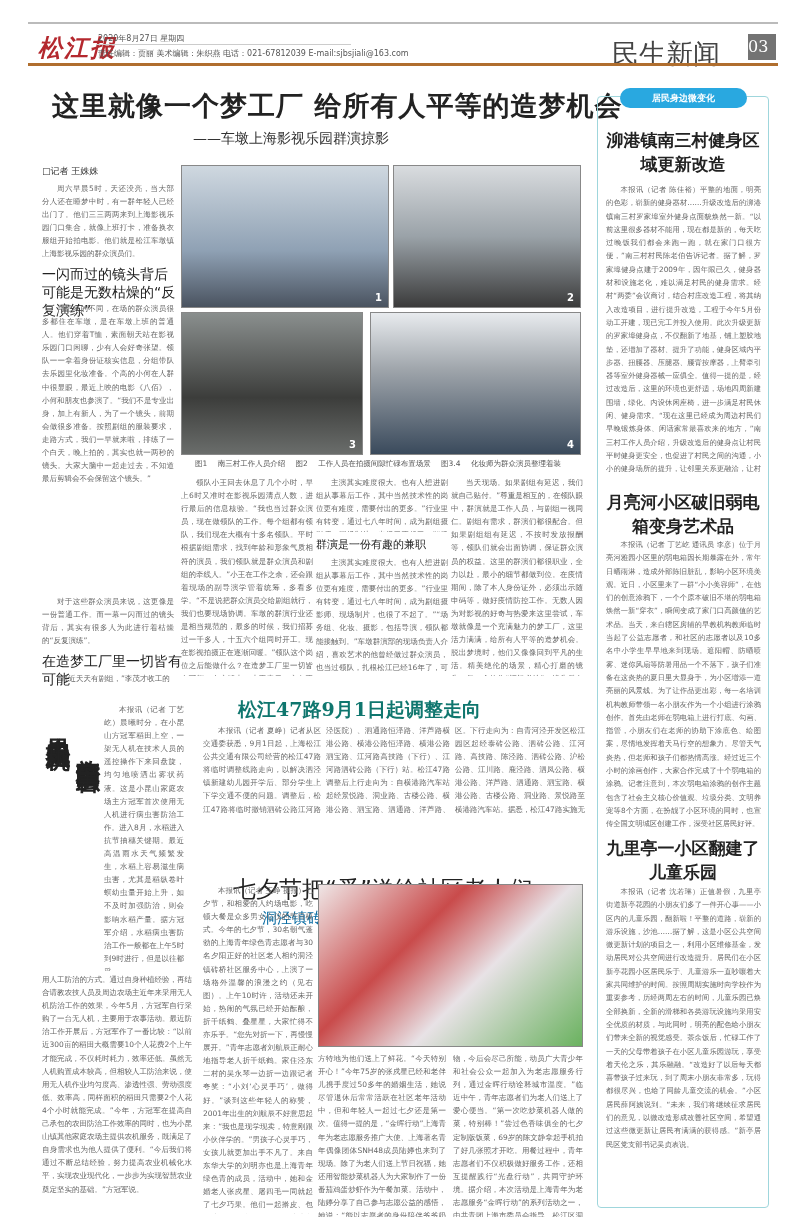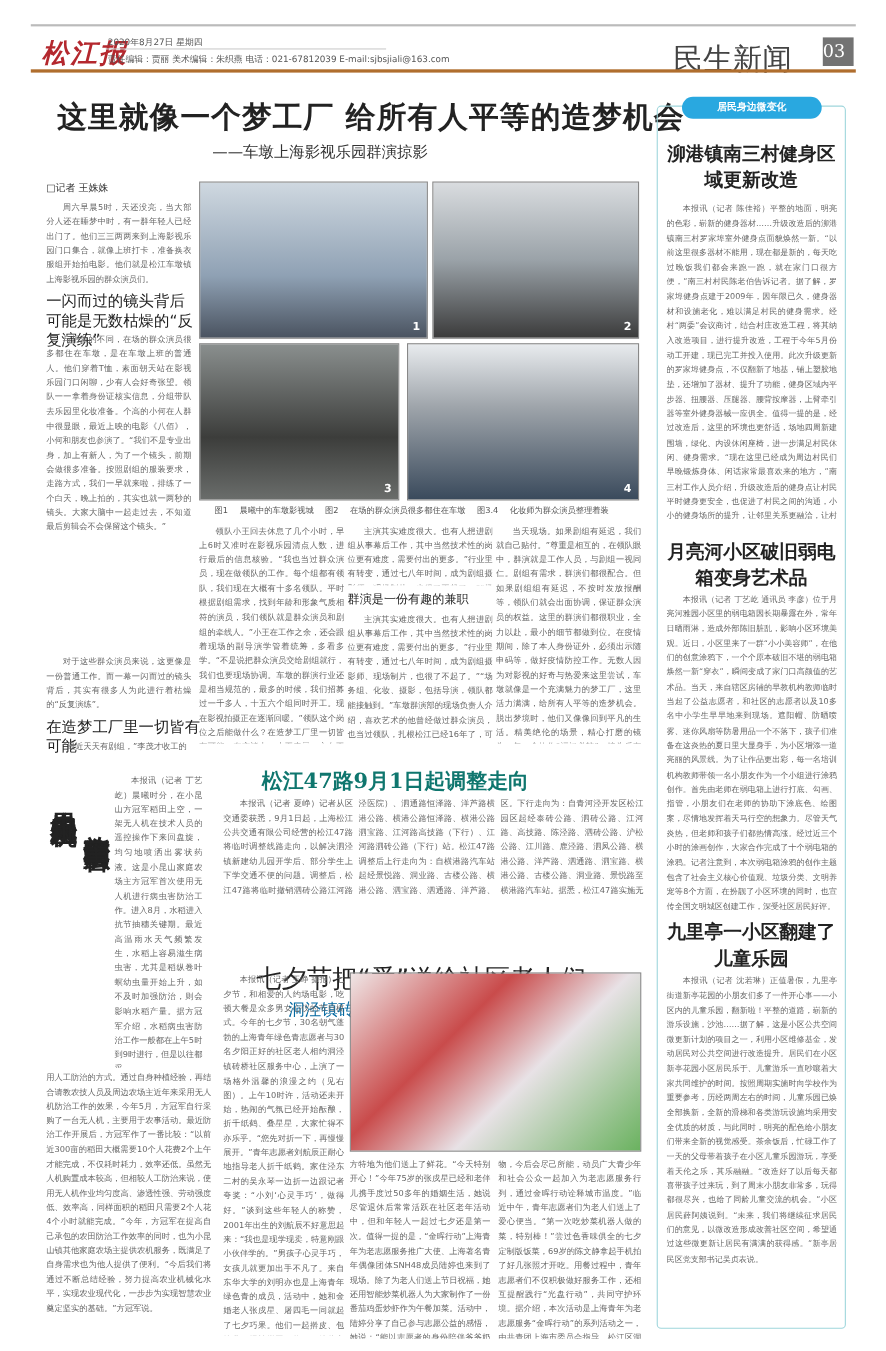--- a/index.html
+++ b/index.html
@@ -62,21 +62,21 @@
   </div>
 <div class="abs photo photo2" style="left:393px;top:165px;width:188px;height:143px">
     <span class="photo-num">2</span>
   </div>
 <div class="abs photo photo3" style="left:181px;top:312px;width:182px;height:143px">
     <span class="photo-num">3</span>
   </div>
 <div class="abs photo photo4" style="left:370px;top:312px;width:211px;height:143px">
     <span class="photo-num">4</span>
   </div>
-<div class="abs caption">图1 晨曦中的车墩影视城   图2 在场的群众演员很多都住在车墩   图3.4 化妆师为群众演员整理着装</div>
+<div class="abs caption">图1 南三村工作人员介绍   图2 工作人员在拍摄间隙忙碌布置场景   图3.4 化妆师为群众演员整理着装</div>
 
 <div class="abs body" style="left:181px;top:476px;width:132px;height:200px;overflow:hidden">领队小王回去休息了几个小时，早上6时又准时在影视乐园清点人数，进行最后的信息核验。“我也当过群众演员，现在做领队的工作。每个组都有领队，我们现在大概有十多名领队。平时根据剧组需求，找到年龄和形象气质相符的演员，我们领队就是群众演员和剧组的牵线人。”小王在工作之余，还会跟着现场的副导演学管着统筹，多看多学。“不是说把群众演员交给剧组就行，我们也要现场协调。车墩的群演行业还是相当规范的，最多的时候，我们招募过一千多人，十五六个组同时开工。现在影视拍摄正在逐渐回暖。”领队这个岗位之后能做什么？在造梦工厂里一切皆有可能。在交谈中，小王表示，方向不同，选择不同，有些人就是靠着当演员出来了，有些人在剧组做</div>
 <div class="abs sec-h" style="left:316px;top:536px;width:140px;font-size:11px">群演是一份有趣的兼职</div>
 <div class="abs body" style="left:316px;top:476px;width:132px;height:56px;overflow:hidden">主演其实难度很大。也有人想进剧组从事幕后工作，其中当然技术性的岗位更有难度，需要付出的更多。”行业里有转变，通过七八年时间，成为剧组摄影师、现场制片，也很了不起了。”“场务组、化妆、摄影，包括导演，领队都能接触到。”车墩群演部的现场负责人介绍，喜欢艺术的他曾经做过群众演员，也当过领队，扎根松江已经16年了，可以算是“老车墩人”了。在他看来，演戏对车墩群演来说更像是一份有趣的兼职。“车墩的群演大多是附近上班的普通人，周末有空了，就做兼职，或者想来看看怎么拍电影。”负责人笑说，“我们这里拍戏氛围很好，所以很多人喜欢来这里。最大的‘要点’就是要专业，要服从剧组的安排。”</div>
 <div class="abs body" style="left:316px;top:556px;width:132px;height:120px;overflow:hidden">主演其实难度很大。也有人想进剧组从事幕后工作，其中当然技术性的岗位更有难度，需要付出的更多。”行业里有转变，通过七八年时间，成为剧组摄影师、现场制片，也很了不起了。”“场务组、化妆、摄影，包括导演，领队都能接触到。”车墩群演部的现场负责人介绍，喜欢艺术的他曾经做过群众演员，也当过领队，扎根松江已经16年了，可以算是“老车墩人”了。在他看来，演戏对车墩群演来说更像是一份有趣的兼职。“车墩的群演大多是附近上班的普通人，周末有空了，就做兼职，或者想来看看怎么拍电影。”负责人笑说，“我们这里拍戏氛围很好，所以很多人喜欢来这里。最大的‘要点’就是要专业，要服从剧组的安排。”</div>
 <div class="abs body" style="left:451px;top:476px;width:132px;height:200px;overflow:hidden">当天现场。如果剧组有延迟，我们就自己贴付。”尊重是相互的，在领队眼中，群演就是工作人员，与剧组一视同仁。剧组有需求，群演们都很配合。但如果剧组组有延迟，不按时发放报酬等，领队们就会出面协调，保证群众演员的权益。这里的群演们都很职业，全力以赴，最小的细节都做到位。在疫情期间，除了本人身份证外，必须出示随申码等，做好疫情防控工作。无数人因为对影视的好奇与热爱来这里尝试，车墩就像是一个充满魅力的梦工厂，这里活力满满，给所有人平等的造梦机会。脱出梦境时，他们又像像回到平凡的生活。精美绝伦的场景，精心打磨的镜头，每一个故作“福禄必较”，镜头后有无数人为此努力着，为更好的生活奋斗着，将对生活的期待和对艺术追求，通过一个个画面串起来。</div>
 
 <div class="abs vert" style="left:44px;top:718px;height:200px">小昆山农场主用无人机</div>
 <div class="abs vert" style="left:74px;top:740px;height:180px">高效防治稻田病虫害</div>
 <div class="abs body" style="left:104px;top:703px;width:80px;height:268px;overflow:hidden">本报讯（记者 丁艺屹）晨曦时分，在小昆山方冠军稻田上空，一架无人机在技术人员的遥控操作下来回盘旋，均匀地喷洒出雾状药液。这是小昆山家庭农场主方冠军首次使用无人机进行病虫害防治工作。进入8月，水稻进入抗节抽穗关键期。最近高温雨水天气频繁发生，水稻上容易滋生病虫害，尤其是稻纵卷叶螟幼虫量开始上升，如不及时加强防治，则会影响水稻产量。据方冠军介绍，水稻病虫害防治工作一般都在上午5时到9时进行，但是以往都采</div>

